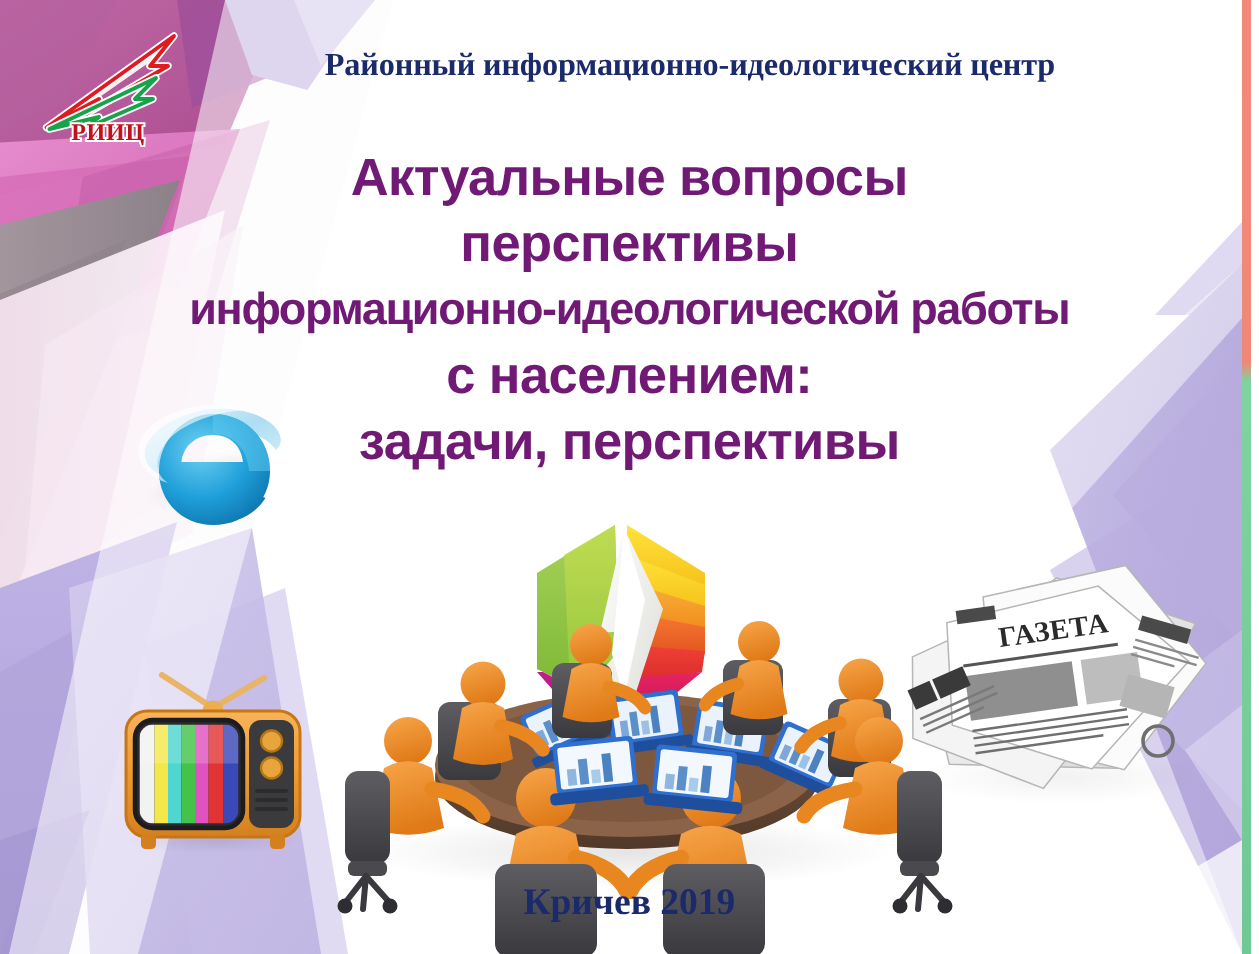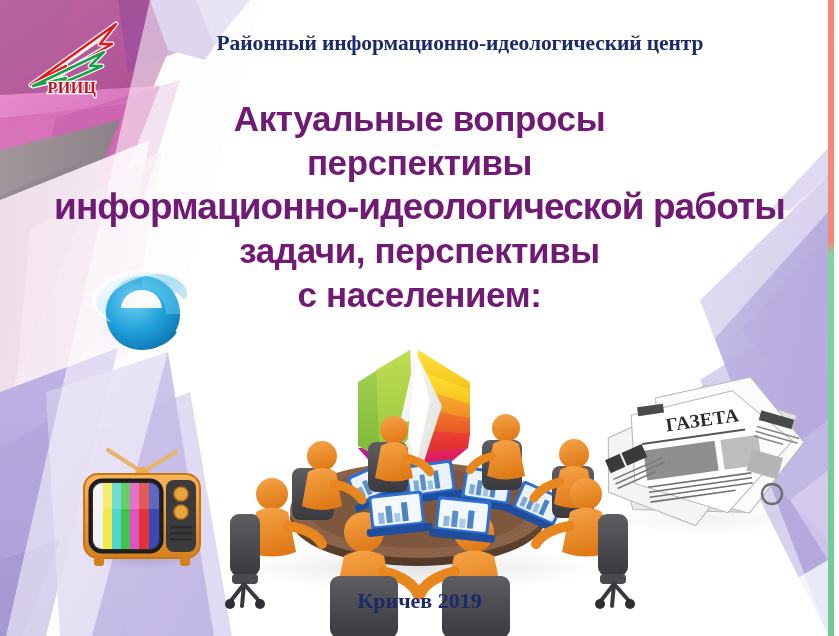--- a/index.html
+++ b/index.html
@@ -54,31 +54,31 @@
     width: 839px;
     text-align: center;
     font-family: "Liberation Sans", sans-serif;
     font-weight: bold;
     font-size: 35px;
     line-height: 44px;
     color: #701a75;
     letter-spacing: -0.4px;
   }
   #main-title .tline { display: block; white-space: nowrap; }
-  #main-title .tline.wide { font-size: 37px; letter-spacing: -0.9px; }
+  #main-title .tline.wide { font-size: 30px; letter-spacing: -0.9px; }
 
   #footer-text {
     position: absolute;
     left: 0px;
     top: 588px;
     width: 839px;
     text-align: center;
     font-family: "Liberation Serif", serif;
     font-weight: bold;
-    font-size: 22px;
+    font-size: 25px;
     color: #1b2a6b;
   }
 </style>
 </head>
 <body>
 
 <div id="slide">
 
   <svg id="bg-svg" viewBox="0 0 839 636">
     <defs>
@@ -494,20 +494,20 @@
   </svg>
 
   <div class="txt-layer">
 
     <div id="header-title">Районный информационно-идеологический центр</div>
 
     <div id="main-title">
       <span class="tline">Актуальные вопросы</span>
       <span class="tline">перспективы</span>
       <span class="tline wide">информационно-идеологической работы</span>
+      <span class="tline">с населением:</span>
       <span class="tline">задачи, перспективы</span>
-      <span class="tline">с населением:</span>
     </div>
 
     <div id="footer-text">Кричев 2019</div>
   </div>
 
 </div>
 
 </body></html>

